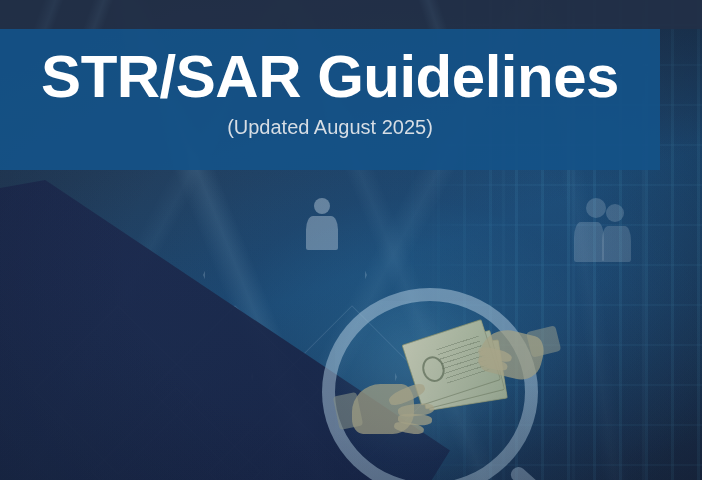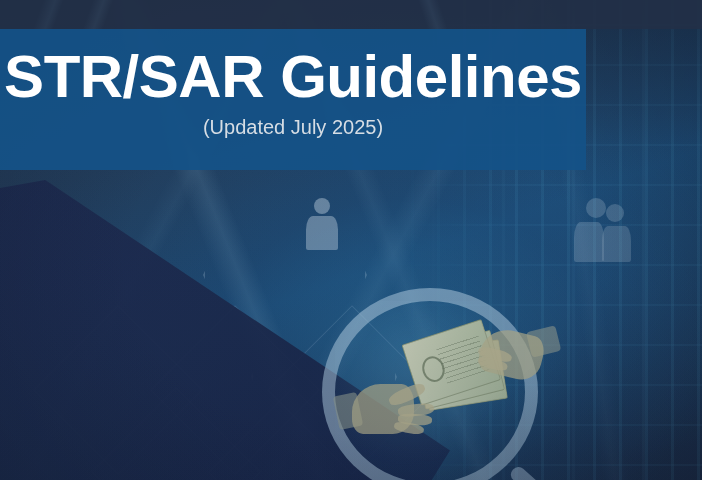--- a/index.html
+++ b/index.html
@@ -199,21 +199,21 @@
     background:
       linear-gradient(72deg, rgba(0,0,0,0) 60%, rgba(150,200,230,0.22) 61.5%, rgba(0,0,0,0) 63%),
       linear-gradient(-70deg, rgba(0,0,0,0) 84%, rgba(150,200,230,0.20) 85.4%, rgba(0,0,0,0) 87%),
       linear-gradient(-70deg, rgba(0,0,0,0) 91%, rgba(140,195,228,0.18) 92.2%, rgba(0,0,0,0) 94%);
   }
 
   
   #title-banner {
     position: absolute;
     left: 0; top: 29px;
-    width: 586px; height: 141px;
+    width: 660px; height: 141px;
     background: rgba(20,82,135,0.94);
     display: flex;
     flex-direction: column;
     align-items: center;
     justify-content: flex-start;
   }
   #page-title {
     margin: 0;
     padding-top: 16px;
     font-size: 60px;
@@ -303,16 +303,16 @@
 
     <div class="bg-vignette"></div>
   </div>
 
   <div id="top-band">
     <div class="streak"></div>
   </div>
 
   <div id="title-banner">
     <h1 id="page-title">STR/SAR Guidelines</h1>
-    <p id="page-subtitle">(Updated July 2025)</p>
+    <p id="page-subtitle">(Updated August 2025)</p>
   </div>
 
 </div>
 
 </body></html>

